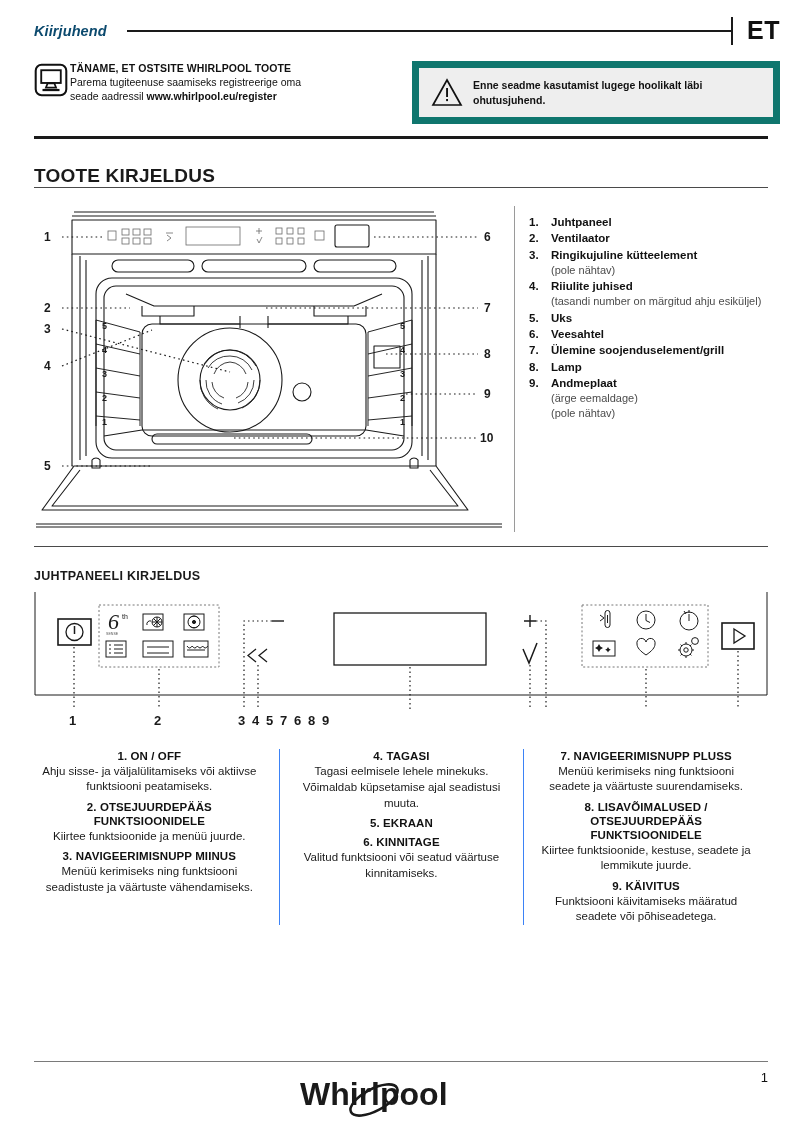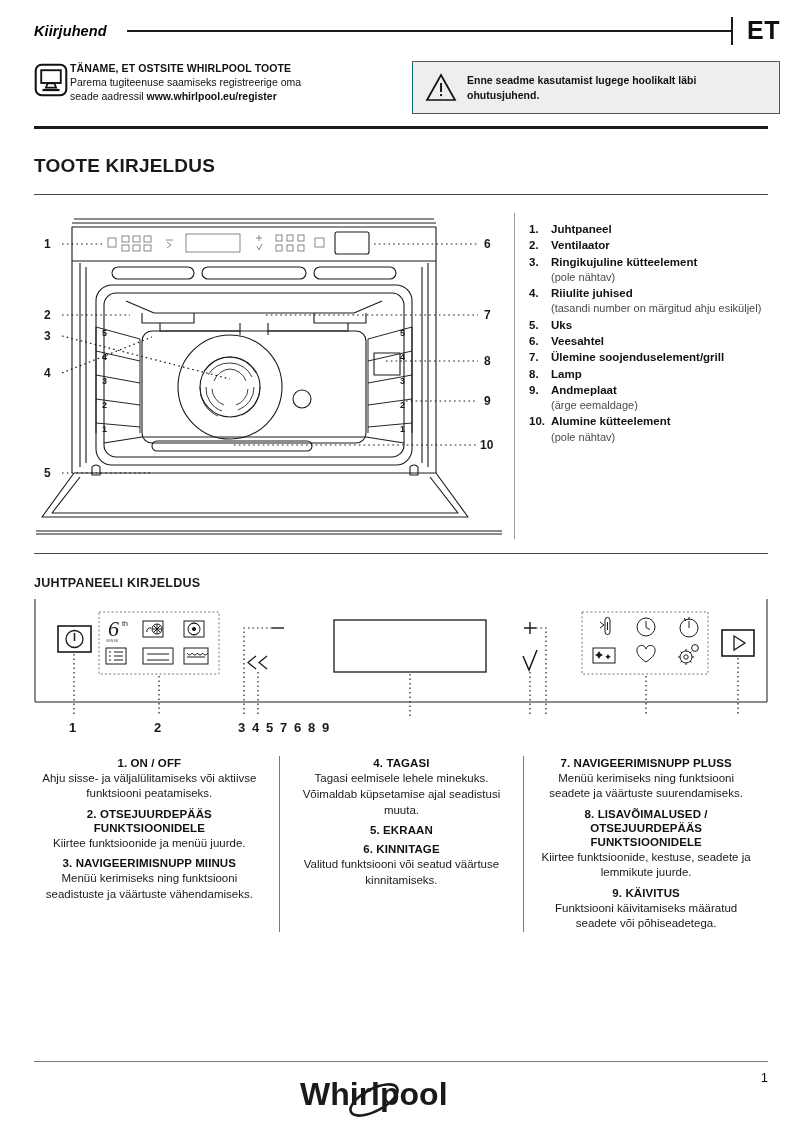--- a/index.html
+++ b/index.html
@@ -10,21 +10,21 @@
     color: #1a1a1a;
     overflow: hidden;
   }
   .page { position: relative; width: 802px; height: 1134px; padding: 0; }
 
   
   .header { position: relative; height: 52px; }
   .hdr-row { display: flex; align-items: center; padding: 18px 22px 0 34px; }
   .hdr-title {
     font-size: 14.5px; font-weight: bold; font-style: italic;
-    letter-spacing: .1px; white-space: nowrap; color: #000000;
+    letter-spacing: .1px; white-space: nowrap; color: #0c4a6e;
   }
   .hdr-rule { flex: 1; height: 2px; background: #1a1a1a; margin: 0 0 0 20px; position: relative; }
   .hdr-rule:after {
     content: ""; position: absolute; right: 0; top: -13px;
     width: 2px; height: 28px; background: #1a1a1a;
   }
   .hdr-lang {
     font-size: 25px; font-weight: bold; letter-spacing: .5px;
     margin-left: 14px; line-height: 1; color: #111;
   }
@@ -32,33 +32,33 @@
   
   .intro { display: flex; padding: 8px 22px 0 34px; gap: 18px; align-items: flex-start; }
   .intro-left { display: flex; gap: 2px; width: 360px; padding-top: 2px; }
   .monitor-icon { flex: 0 0 auto; width: 34px; height: 34px; margin-top: 1px; }
   .intro-txt { font-size: 10.5px; line-height: 1.32; color: #111; }
   .intro-txt .t1 { font-weight: bold; font-size: 10.5px; letter-spacing: .1px; }
   .intro-txt .t2 { font-weight: normal; }
   .intro-txt b { font-weight: bold; text-align: right; }
 
   .warn-box {
-    flex: 1; background: #eeeeee; border: 1px solid #0f766e;
+    flex: 1; background: #eeeeee; border: 7px solid #0f766e;
     display: flex; align-items: center; gap: 10px;
     padding: 10px 12px; min-height: 53px; margin-top: 1px;
   }
   .warn-txt { font-size: 10.5px; font-weight: bold; line-height: 1.34; color: #111; }
 
   .dbl-rule { margin: 12px 34px 0 34px; border-top: 2px solid #1a1a1a;
               border-bottom: 1px solid #1a1a1a; height: 3px; }
 
   
   .sec-title {
     margin: 26px 34px 0 34px; font-size: 19px; font-weight: bold;
-    letter-spacing: .2px; color: #1a1a1a; padding-bottom: 17px;
+    letter-spacing: .2px; color: #1a1a1a; padding-bottom: 0;
     border-bottom: 1.5px solid #4a4a4a;
   }
   .sec-title.small {
     font-size: 12.5px; border-bottom: none; padding-bottom: 0;
     letter-spacing: .3px;
   }
 
   
   .product { display: flex; margin: 10px 34px 0 34px; }
   .product-fig { width: 470px; position: relative; }
@@ -315,24 +315,20 @@
             <span><span>Lamp</span></span>
           </li>
         <li>
             <span class="num">9.</span>
             <span><span>Andmeplaat</span></span>
           </li>
         <li>
             <span class="sub">(ärge eemaldage)</span>
           </li>
         <li>
-            <span class="num">10.</span>
-            <span><span>Alumine kütteelement</span></span>
-          </li>
-        <li>
             <span class="sub">(pole nähtav)</span>
           </li>
       </ol>
     </div>
   </div>
 
   <div class="prod-rule"></div>
 
   <div class="sec-title small" style="margin-top:22px;">JUHTPANEELI KIRJELDUS</div>
 

